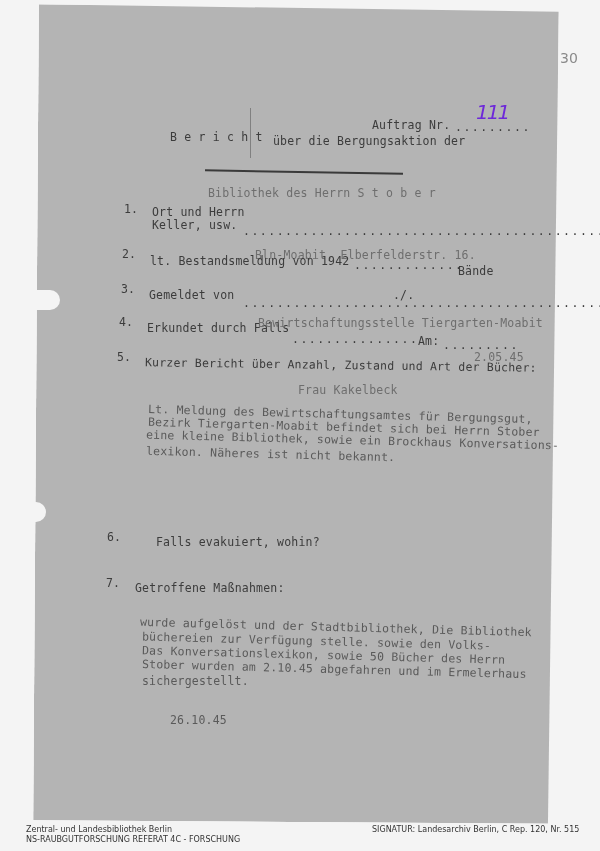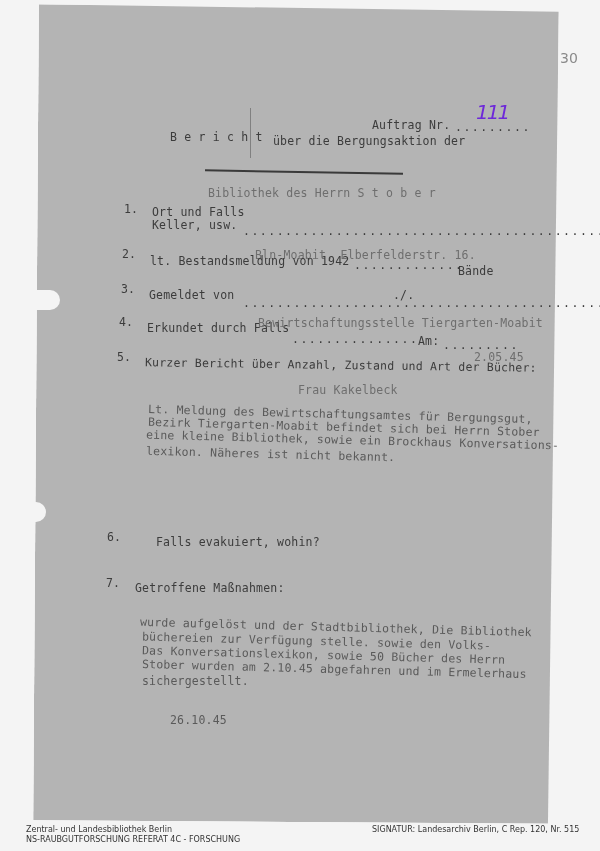--- a/index.html
+++ b/index.html
@@ -42,21 +42,21 @@
 <div class="hand" style="left:476px;top:100px;">111</div>
 
 <div class="vline" style="left:250px;top:108px;height:50px;"></div>
 <div class="t" style="left:170px;top:130px;">B e r i c h t</div>
 <div class="t" style="left:273px;top:134px;">über die Bergungsaktion der</div>
 <div class="rule" style="left:205px;top:171px;width:198px;transform:rotate(1deg);"></div>
 
 <div class="t faint" style="left:208px;top:186px;">Bibliothek des Herrn  S t o b e r</div>
 
 <div class="t" style="left:124px;top:202px;">1.</div>
-<div class="t" style="left:152px;top:205px;">Ort und Falls</div>
+<div class="t" style="left:152px;top:205px;">Ort und Herrn</div>
 <div class="t" style="left:152px;top:218px;">Keller, usw.</div>
 <div class="t dots" style="left:243px;top:224px;">..............................................</div>
 <div class="t faint" style="left:255px;top:248px;">Bln-Moabit, Elberfelderstr. 16.</div>
 
 <div class="t" style="left:122px;top:247px;">2.</div>
 <div class="t" style="left:150px;top:254px;">lt. Bestandsmeldung von 1942</div>
 <div class="t dots" style="left:354px;top:258px;">.............</div>
 <div class="t" style="left:458px;top:264px;">Bände</div>
 
 <div class="t" style="left:121px;top:282px;">3.</div>

